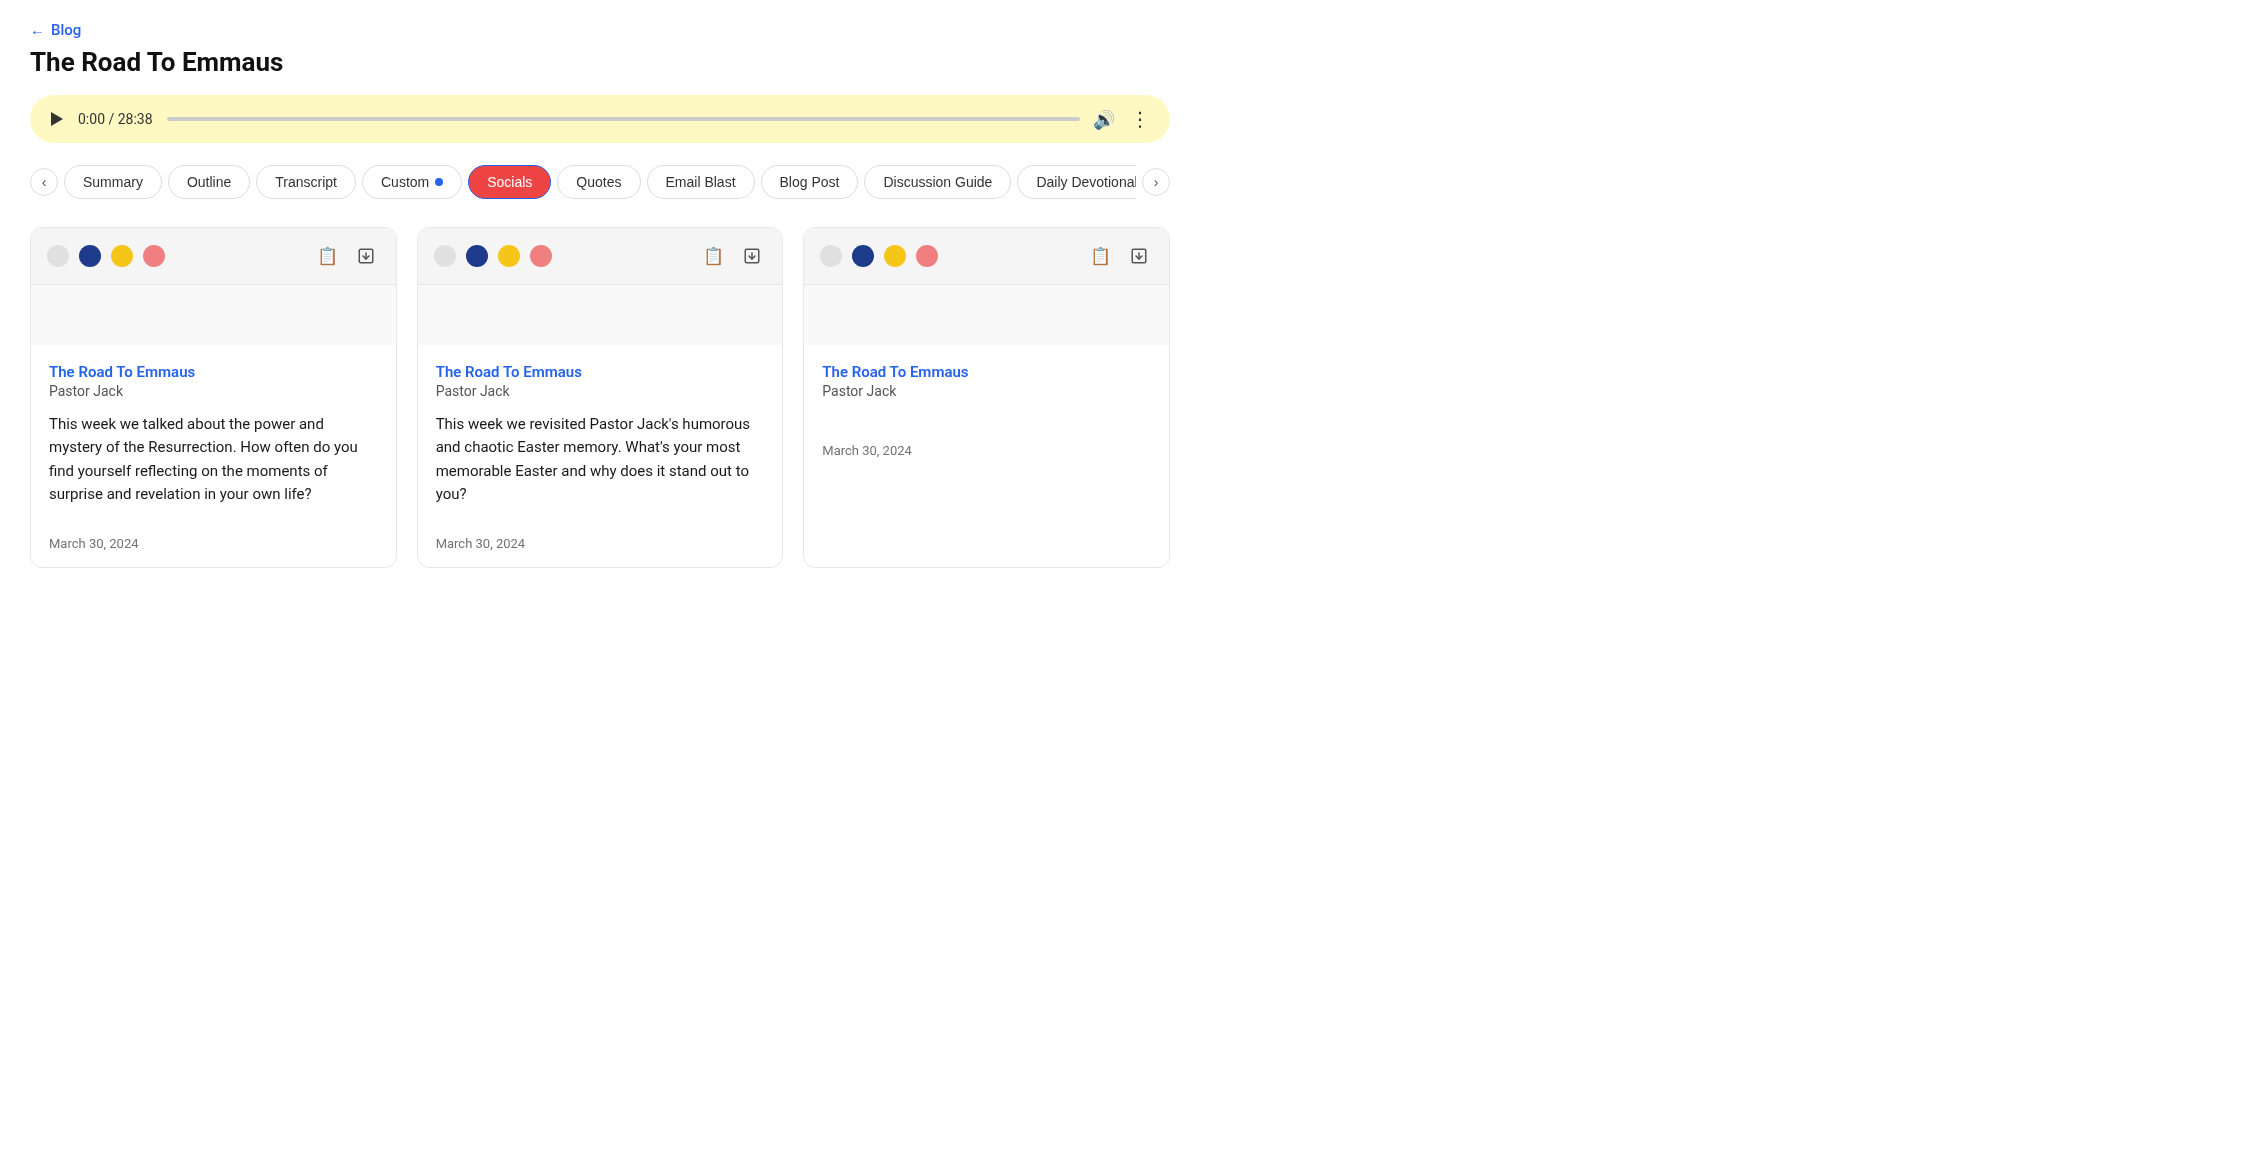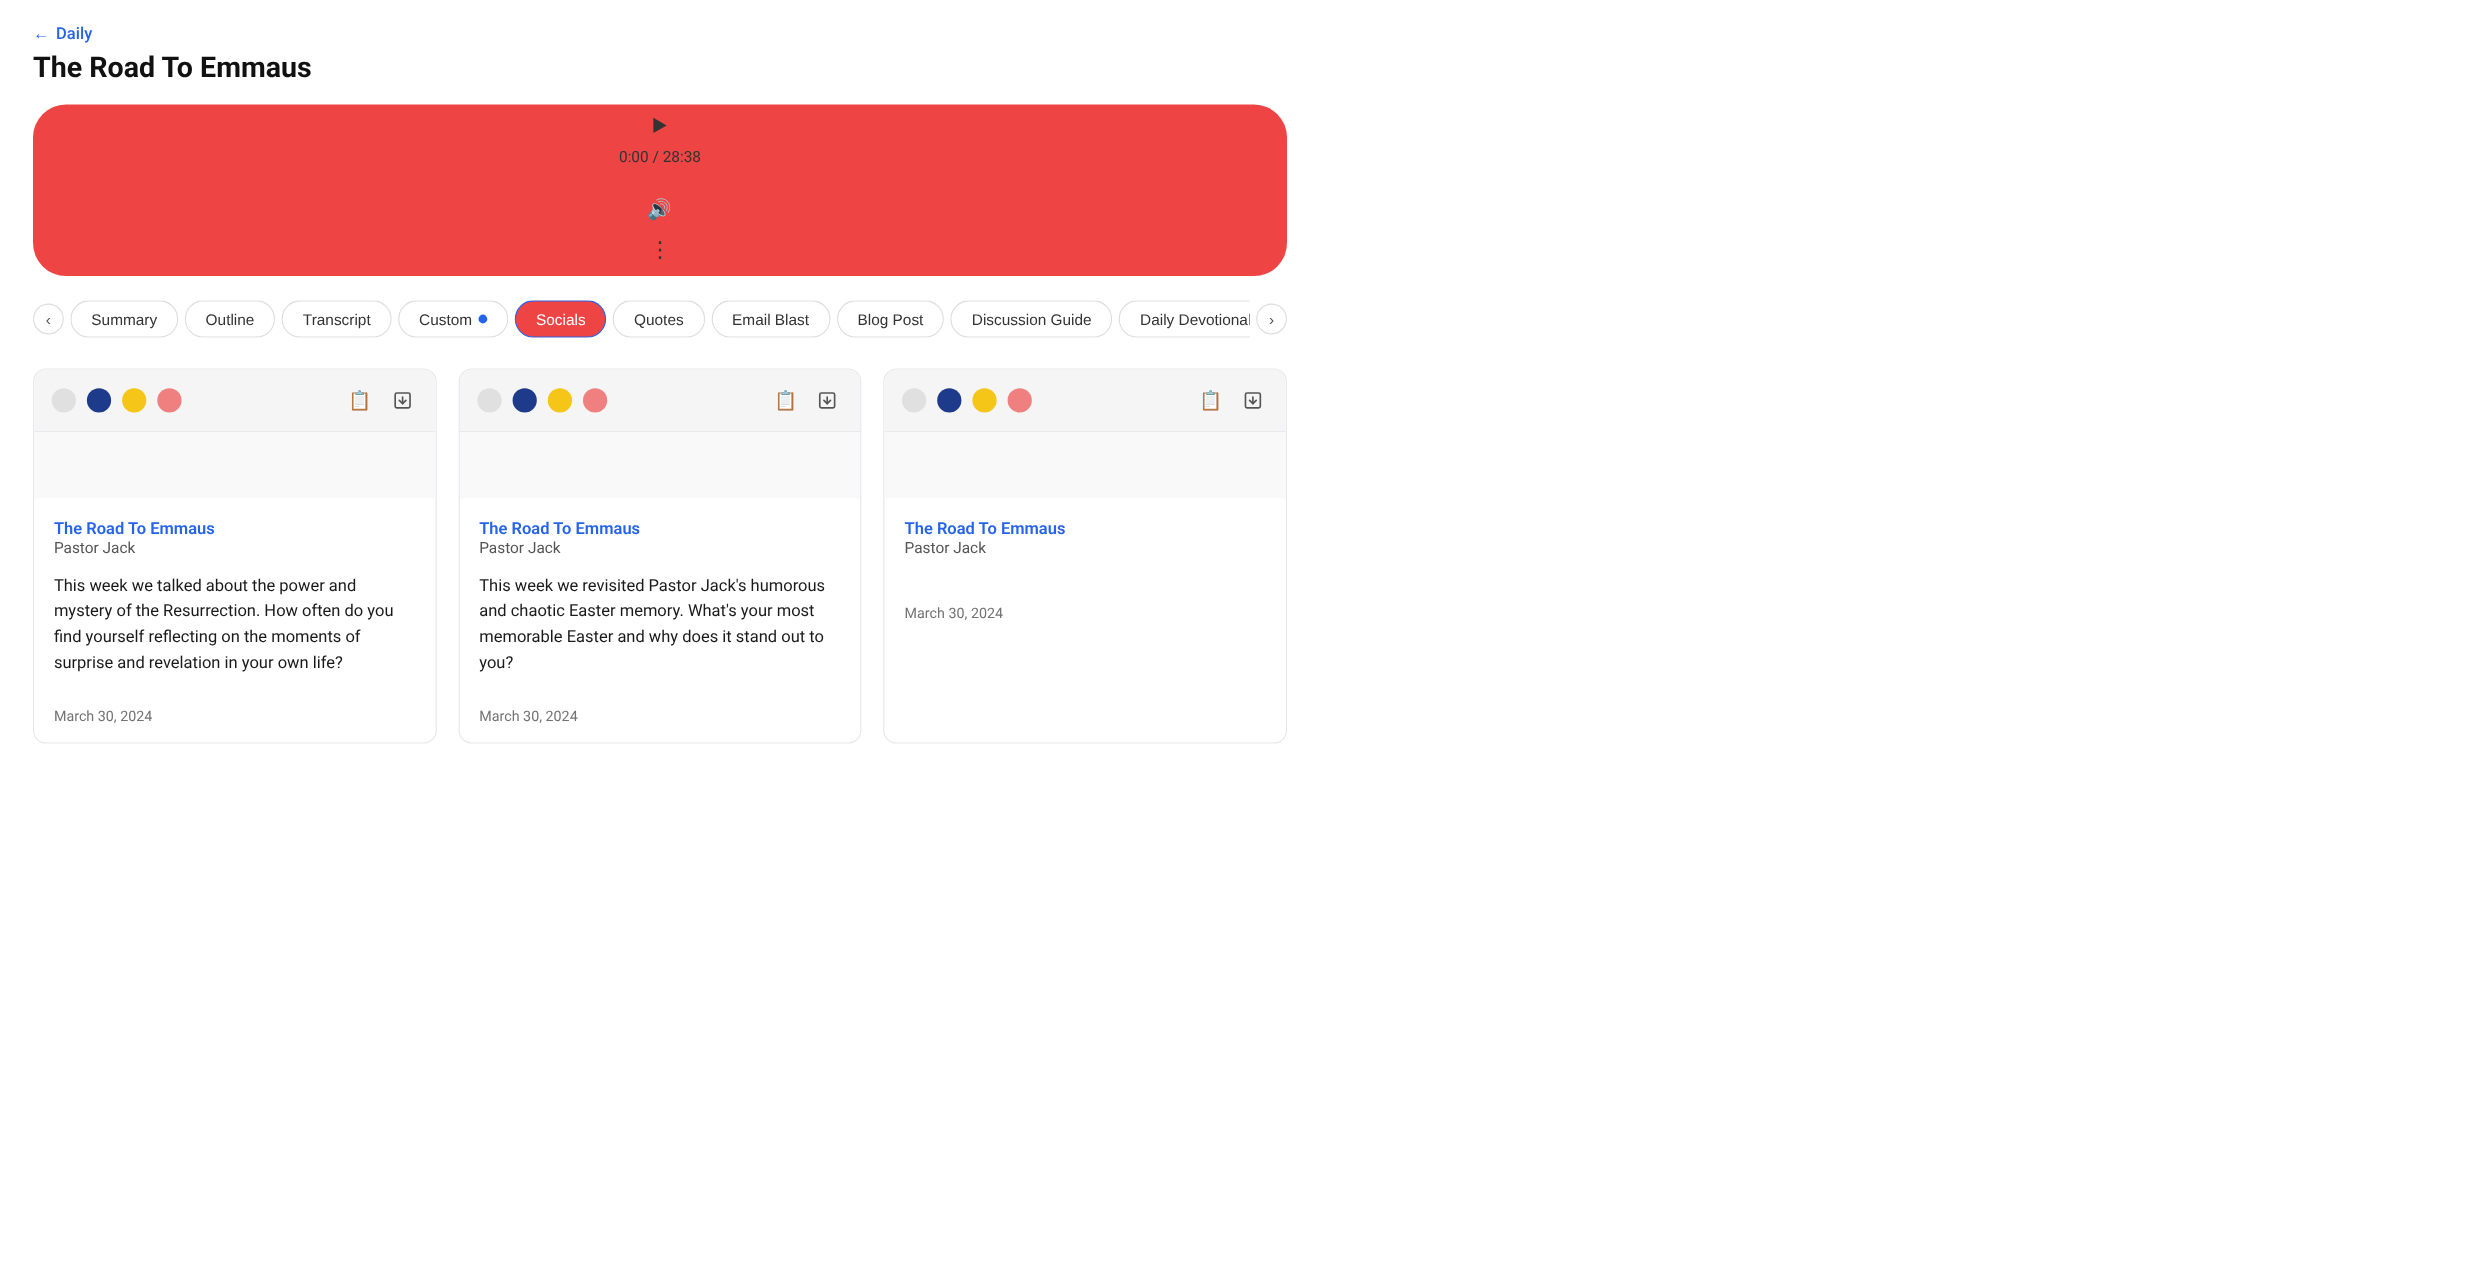--- a/index.html
+++ b/index.html
@@ -24,28 +24,27 @@
     }
 
     .page-title {
       font-size: 26px;
       font-weight: 700;
       color: #111;
       margin-bottom: 18px;
     }
 
     .audio-player {
-      background: #ef4444;
+      background: #fef9c3;
       border-radius: 30px;
       padding: 12px 20px;
       display: flex;
       align-items: center;
       gap: 14px;
       margin-bottom: 22px;
-      flex-direction: column;
     }
 
     .play-btn {
       width: 14px;
       height: 14px;
       border: none;
       background: none;
       cursor: pointer;
       padding: 0;
       display: flex;
@@ -267,21 +266,21 @@
     }
   </style>
 </head>
 <body>
 
 
 
 
 <a class="back-link">
   <span>←</span>
-  <span>Daily</span>
+  <span>Blog</span>
 </a>
 
 
 <h1 class="page-title">The Road To Emmaus</h1>
 
 
 <div class="audio-player">
   <button class="play-btn">
     <div class="play-icon"></div>
   </button>

